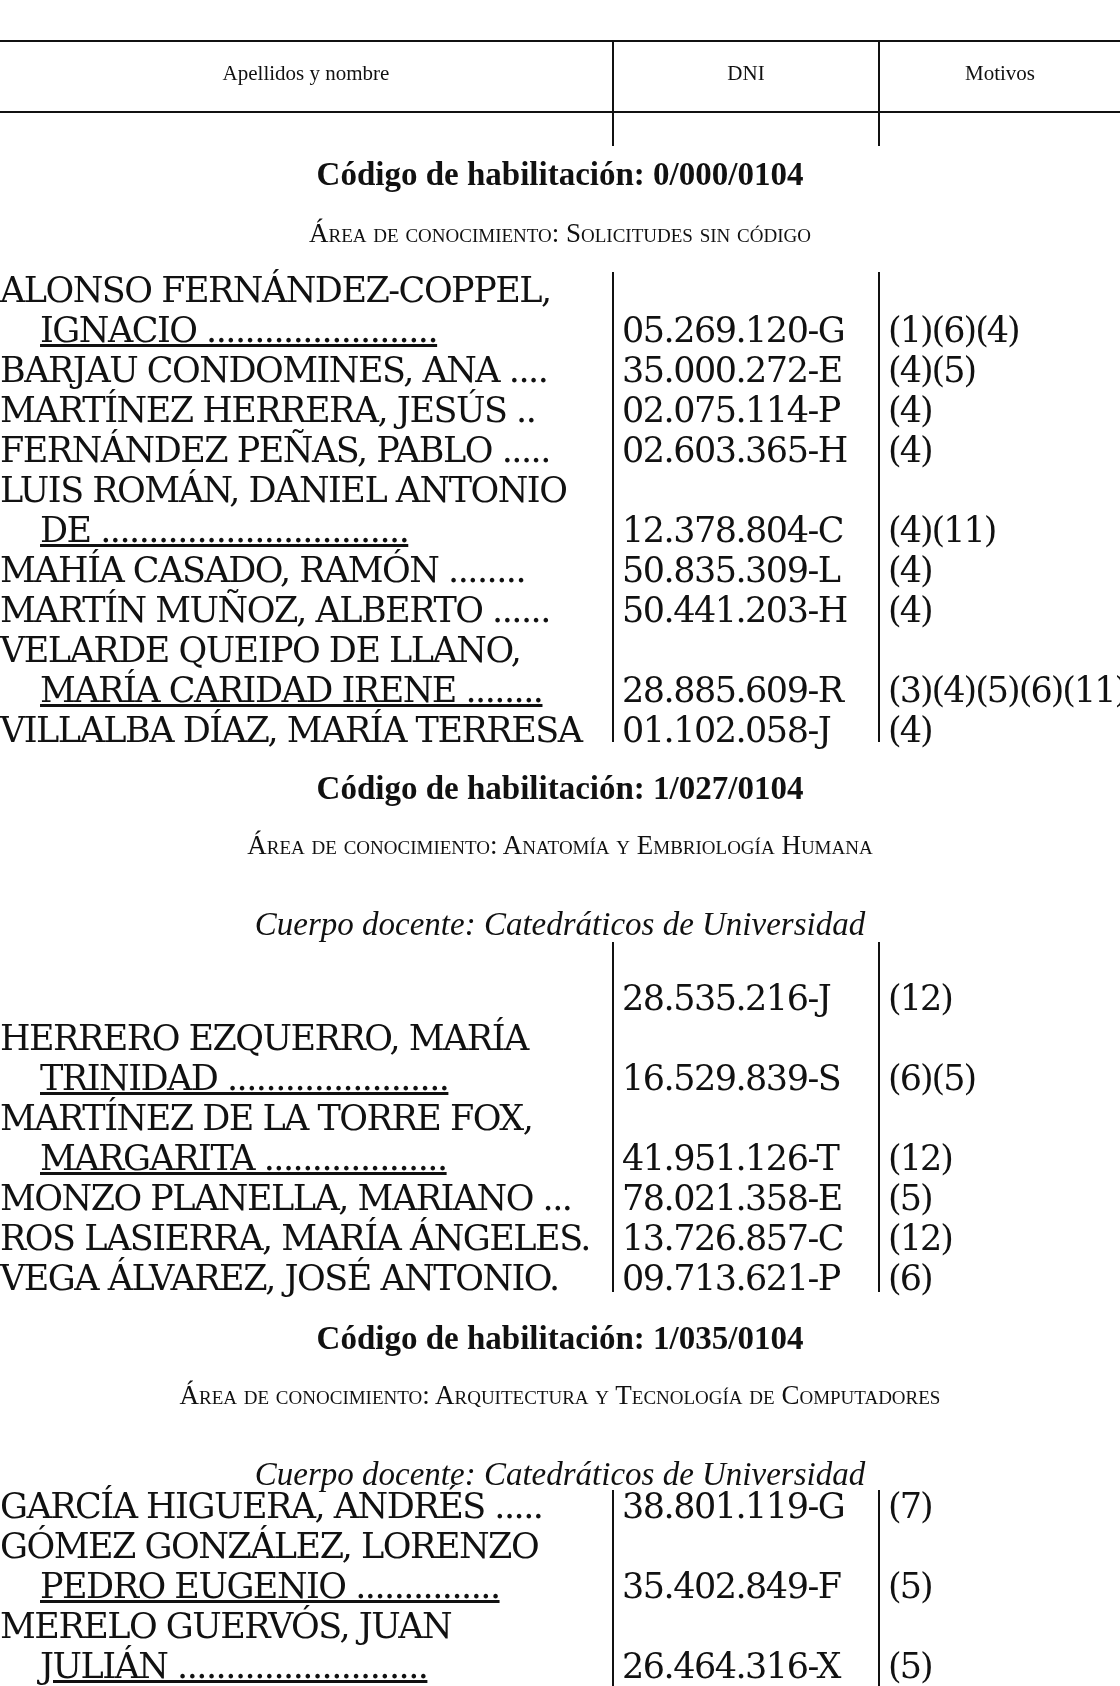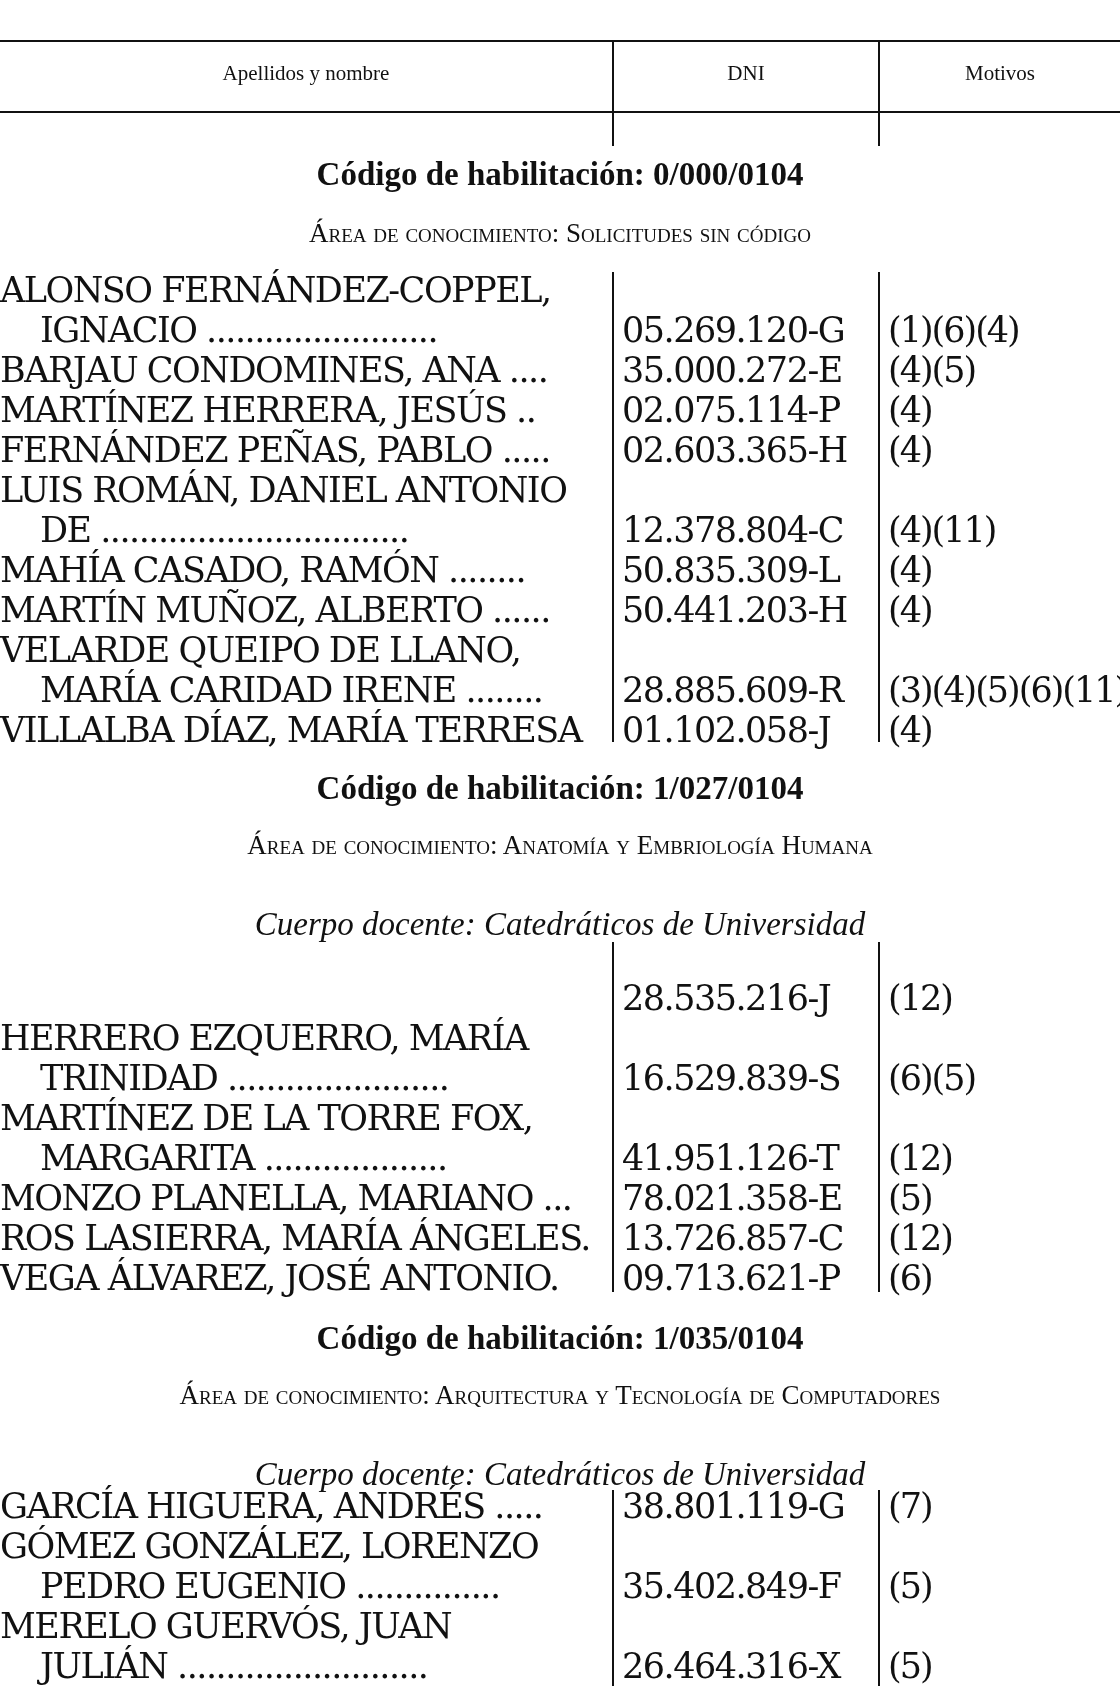--- a/index.html
+++ b/index.html
@@ -31,21 +31,21 @@
     font-size: 33px; font-style: italic; font-family: "Liberation Serif", serif; margin-top: 28px;
   }
   .rows { position: absolute; left: 0; width: 1120px; }
   .row { position: relative; height: 40px; }
   .row.tall { height: 80px; }
   .name {
     position: absolute; left: 0; width: 600px; font-size: 35px; line-height: 40px;
     font-family: "DejaVu Serif", serif; letter-spacing: -1.5px; white-space: nowrap;
   }
   .name .l1 { display: block; }
-  .name .l2 { display: block; padding-left: 40px; }
+  .name .l2 { display: block; padding-left: 40px; text-decoration: underline; }
   .row.tall .dni, .row.tall .mot { top: 40px; }
   .dni {
     position: absolute; left: 622px; top: 0; font-size: 35px; line-height: 40px;
     font-family: "DejaVu Serif", serif; letter-spacing: -1.5px; white-space: nowrap;
   }
   .mot {
     position: absolute; left: 888px; top: 0; font-size: 35px; line-height: 40px;
     font-family: "DejaVu Serif", serif; letter-spacing: -2px; white-space: nowrap;
   }
   .vline { position: absolute; width: 2px; background: #111; }

